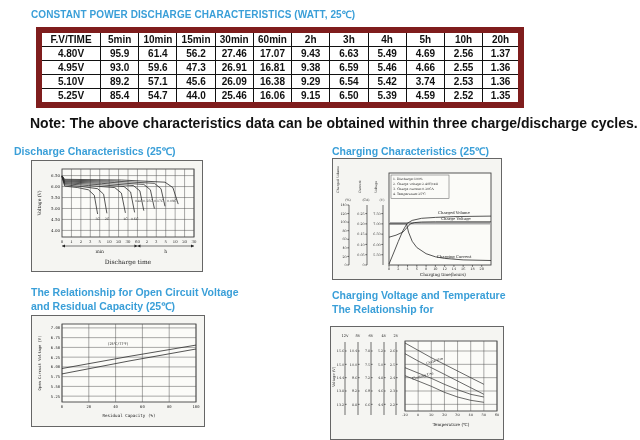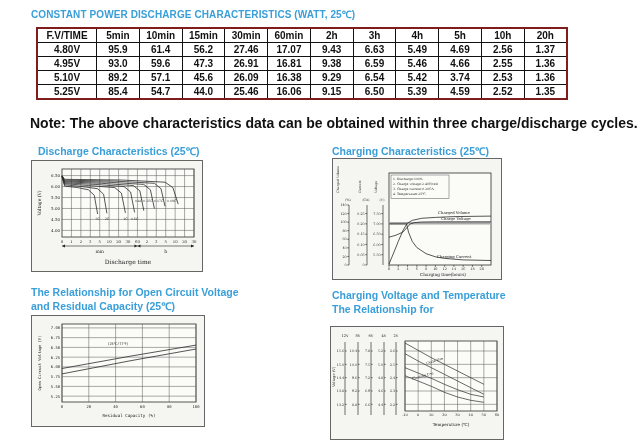--- a/index.html
+++ b/index.html
@@ -2,21 +2,21 @@
 <html><head>
 <meta charset="utf-8">
 <style>
   html,body{margin:0;padding:0}
   body{width:640px;height:440px;background:#ffffff;position:relative;overflow:hidden;
        font-family:"Liberation Sans",sans-serif;}
   .abs{position:absolute}
   .doc-title{color:#3a9fd8;font-weight:bold;font-size:10px;letter-spacing:.1px;white-space:nowrap}
   .sec-head{color:#3a9fd8;font-weight:bold;font-size:10.5px;line-height:14px;white-space:nowrap}
   .note{font-size:14px;font-weight:bold;color:#111;white-space:nowrap}
-  table.power{border-collapse:collapse;table-layout:fixed;width:532px;border:2px solid #7f1d1d;background:#fff}
+  table.power{border-collapse:collapse;table-layout:fixed;width:488px;border:6px solid #7f1d1d;background:#fff}
   table.power th,table.power td{border:1px solid #111;font-size:10px;font-weight:bold;color:#111;
        text-align:center;padding:0;height:13px;line-height:13px;overflow:hidden}
   .frame{position:absolute;border:1px solid #666;background:#f5f5f2;box-sizing:content-box}
   .frame svg{display:block}
   svg text{font-family:"DejaVu Serif",serif;fill:#1c1c1c}
   svg.mono text{font-family:"DejaVu Sans Mono",monospace}
 </style>
 </head>
 <body>
 
@@ -96,21 +96,21 @@
           <td>4.59</td>
           <td>2.52</td>
           <td>1.35</td>
         </tr>
       </tbody>
   </table>
 </div>
 
 <div class="abs note" style="left:30px;top:115px">Note: The above characteristics data can be obtained within three charge/discharge cycles.</div>
 
-<div class="abs sec-head" style="left:38px;top:144px">Discharge Characteristics (25℃)</div>
+<div class="abs sec-head" style="left:14px;top:144px">Discharge Characteristics (25℃)</div>
 <div class="frame" style="left:31px;top:160px">
   <svg id="c1" width="170" height="110">
       <rect x="30" y="8" width="132" height="68" fill="#fbfbf8" stroke="#444" stroke-width="0.9"></rect>
       <line x1="30" y1="14.58064516129032" x2="162" y2="14.58064516129032" stroke="#555" stroke-width="0.5"></line>
       <text x="28" y="16.08064516129032" font-size="4" text-anchor="end">6.50</text>
       <line x1="30" y1="25.548387096774192" x2="162" y2="25.548387096774192" stroke="#555" stroke-width="0.5"></line>
       <text x="28" y="27.048387096774192" font-size="4" text-anchor="end">6.00</text>
       <line x1="30" y1="36.516129032258064" x2="162" y2="36.516129032258064" stroke="#555" stroke-width="0.5"></line>
       <text x="28" y="38.016129032258064" font-size="4" text-anchor="end">5.50</text>
       <line x1="30" y1="47.483870967741936" x2="162" y2="47.483870967741936" stroke="#555" stroke-width="0.5"></line>

